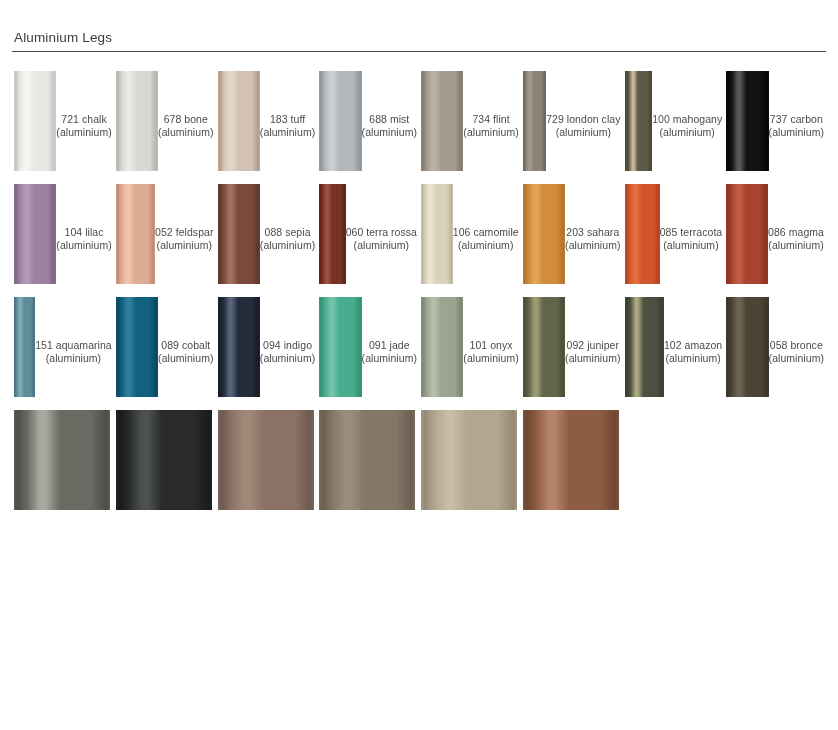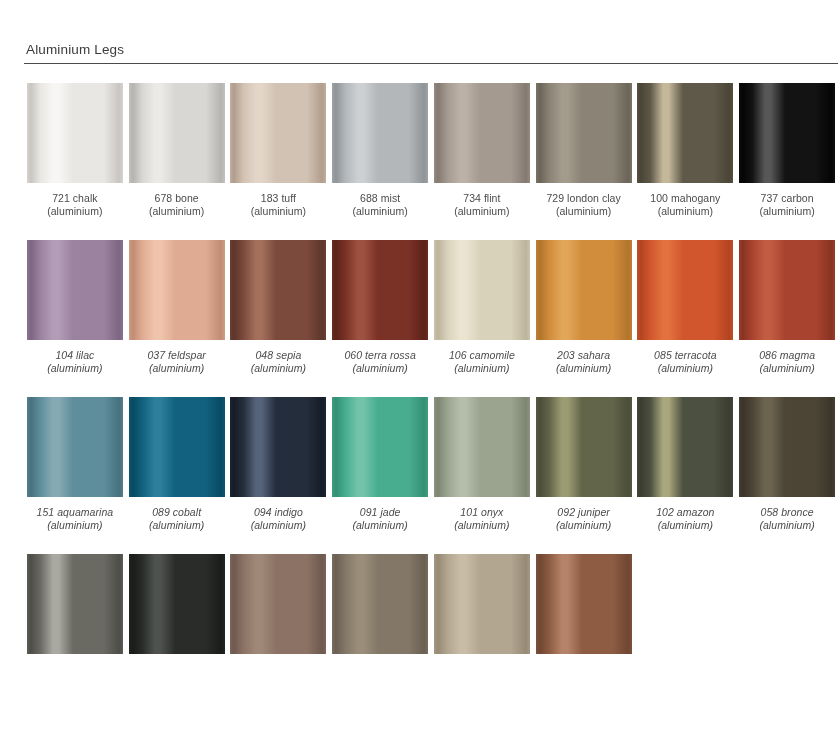--- a/index.html
+++ b/index.html
@@ -14,21 +14,21 @@
     font-family: "Liberation Sans", sans-serif;
     color: #3a3a3a;
     overflow: hidden;
     position: relative;
   }
 
   .page {
     width: 838px;
     height: 730px;
     box-sizing: border-box;
-    padding: 12px;
+    padding: 0;
     position: relative;
   }
 
   
   .header {
     padding: 30px 12px 0 12px;
   }
   .header-title {
     font-size: 13.5px;
     font-weight: 400;
@@ -49,31 +49,30 @@
   .swatch-grid {
     padding: 0 12px;
     margin-top: 19px;
   }
   .swatch-row {
     display: flex;
     flex-wrap: nowrap;
     margin-bottom: 0;
   }
   .swatch-row.row-gap {
-    margin-top: 22px;
-    font-style: italic;
+    margin-top: 13px;
   }
 
   .swatch-cell {
     width: 101.75px;
     flex: 0 0 101.75px;
     box-sizing: border-box;
     padding: 0 2px;
     display: flex;
-    flex-direction: column;
+    flex-direction: row;
     align-items: center;
   }
 
   .swatch-chip {
     width: 96px;
     height: 100px;
     display: block;
     position: relative;
     overflow: hidden;
   }
@@ -163,28 +162,28 @@
         <div class="swatch-cell">
           <div class="swatch-chip" style="background: linear-gradient(90deg, rgb(138, 115, 144) 0%, rgb(125, 102, 130) 4%, rgb(155, 131, 160) 14%, rgb(178, 156, 182) 27%, rgb(178, 156, 182) 33%, rgb(155, 131, 160) 48%, rgb(155, 131, 160) 80%, rgb(125, 102, 130) 96%, rgb(138, 115, 144) 100%);"></div>
           <div class="swatch-label">
             <span class="name">104 lilac</span>
             <span class="material">(aluminium)</span>
           </div>
         </div>
         <div class="swatch-cell">
           <div class="swatch-chip" style="background: linear-gradient(90deg, rgb(208, 156, 131) 0%, rgb(193, 140, 116) 4%, rgb(223, 171, 146) 14%, rgb(240, 196, 172) 27%, rgb(240, 196, 172) 33%, rgb(223, 171, 146) 48%, rgb(223, 171, 146) 80%, rgb(193, 140, 116) 96%, rgb(208, 156, 131) 100%);"></div>
           <div class="swatch-label">
-            <span class="name">037 feldspar</span>
+            <span class="name">052 feldspar</span>
             <span class="material">(aluminium)</span>
           </div>
         </div>
         <div class="swatch-cell">
           <div class="swatch-chip" style="background: linear-gradient(90deg, rgb(107, 62, 51) 0%, rgb(94, 54, 43) 4%, rgb(123, 74, 60) 14%, rgb(164, 112, 92) 27%, rgb(164, 112, 92) 33%, rgb(123, 74, 60) 48%, rgb(123, 74, 60) 80%, rgb(94, 54, 43) 96%, rgb(107, 62, 51) 100%);"></div>
           <div class="swatch-label">
-            <span class="name">048 sepia</span>
+            <span class="name">088 sepia</span>
             <span class="material">(aluminium)</span>
           </div>
         </div>
         <div class="swatch-cell">
           <div class="swatch-chip" style="background: linear-gradient(90deg, rgb(106, 42, 32) 0%, rgb(92, 34, 25) 4%, rgb(122, 49, 38) 14%, rgb(157, 81, 64) 27%, rgb(157, 81, 64) 33%, rgb(122, 49, 38) 48%, rgb(122, 49, 38) 80%, rgb(92, 34, 25) 96%, rgb(106, 42, 32) 100%);"></div>
           <div class="swatch-label">
             <span class="name">060 terra rossa</span>
             <span class="material">(aluminium)</span>
           </div>
         </div>

